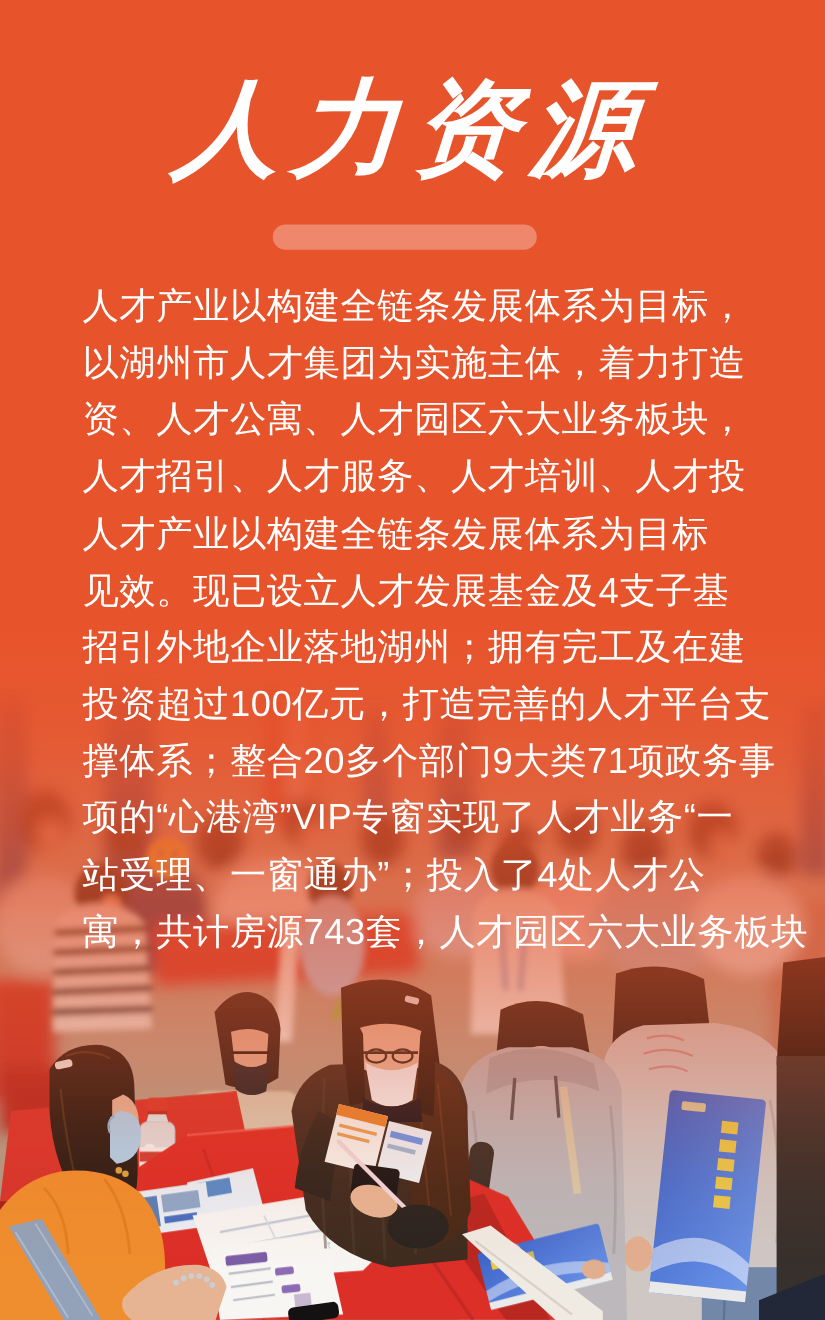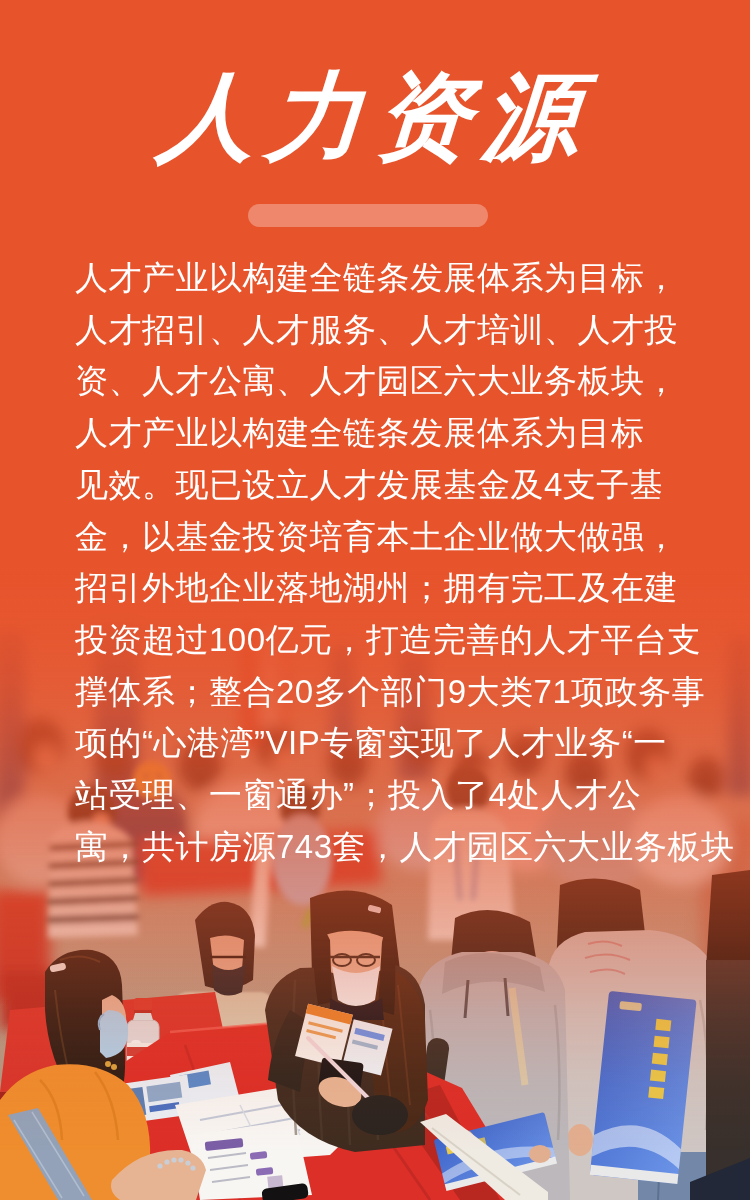--- a/index.html
+++ b/index.html
@@ -322,25 +322,25 @@
   <div class="overlay"></div>
 
   <div class="content">
     <div class="title-wrap">
       <div class="title-highlight"></div>
       <h1 class="title">人力资源</h1>
     </div>
 
     <div class="body-text">
       <div class="body-line">人才产业以构建全链条发展体系为目标，</div>
+      <div class="body-line">以湖州市人才集团为实施主体，着力打造</div>
+      <div class="body-line">资、人才公寓、人才园区六大业务板块，</div>
       <div class="body-line">人才招引、人才服务、人才培训、人才投</div>
-      <div class="body-line">资、人才公寓、人才园区六大业务板块，</div>
       <div class="body-line">人才产业以构建全链条发展体系为目标</div>
       <div class="body-line">见效。现已设立人才发展基金及4支子基</div>
-      <div class="body-line">金，以基金投资培育本土企业做大做强，</div>
       <div class="body-line">招引外地企业落地湖州；拥有完工及在建</div>
       <div class="body-line">投资超过100亿元，打造完善的人才平台支</div>
       <div class="body-line">撑体系；整合20多个部门9大类71项政务事</div>
       <div class="body-line">项的“心港湾”VIP专窗实现了人才业务“一</div>
       <div class="body-line">站受理、一窗通办”；投入了4处人才公</div>
       <div class="body-line">寓，共计房源743套，人才园区六大业务板块</div>
     </div>
   </div>
 
 </div>

